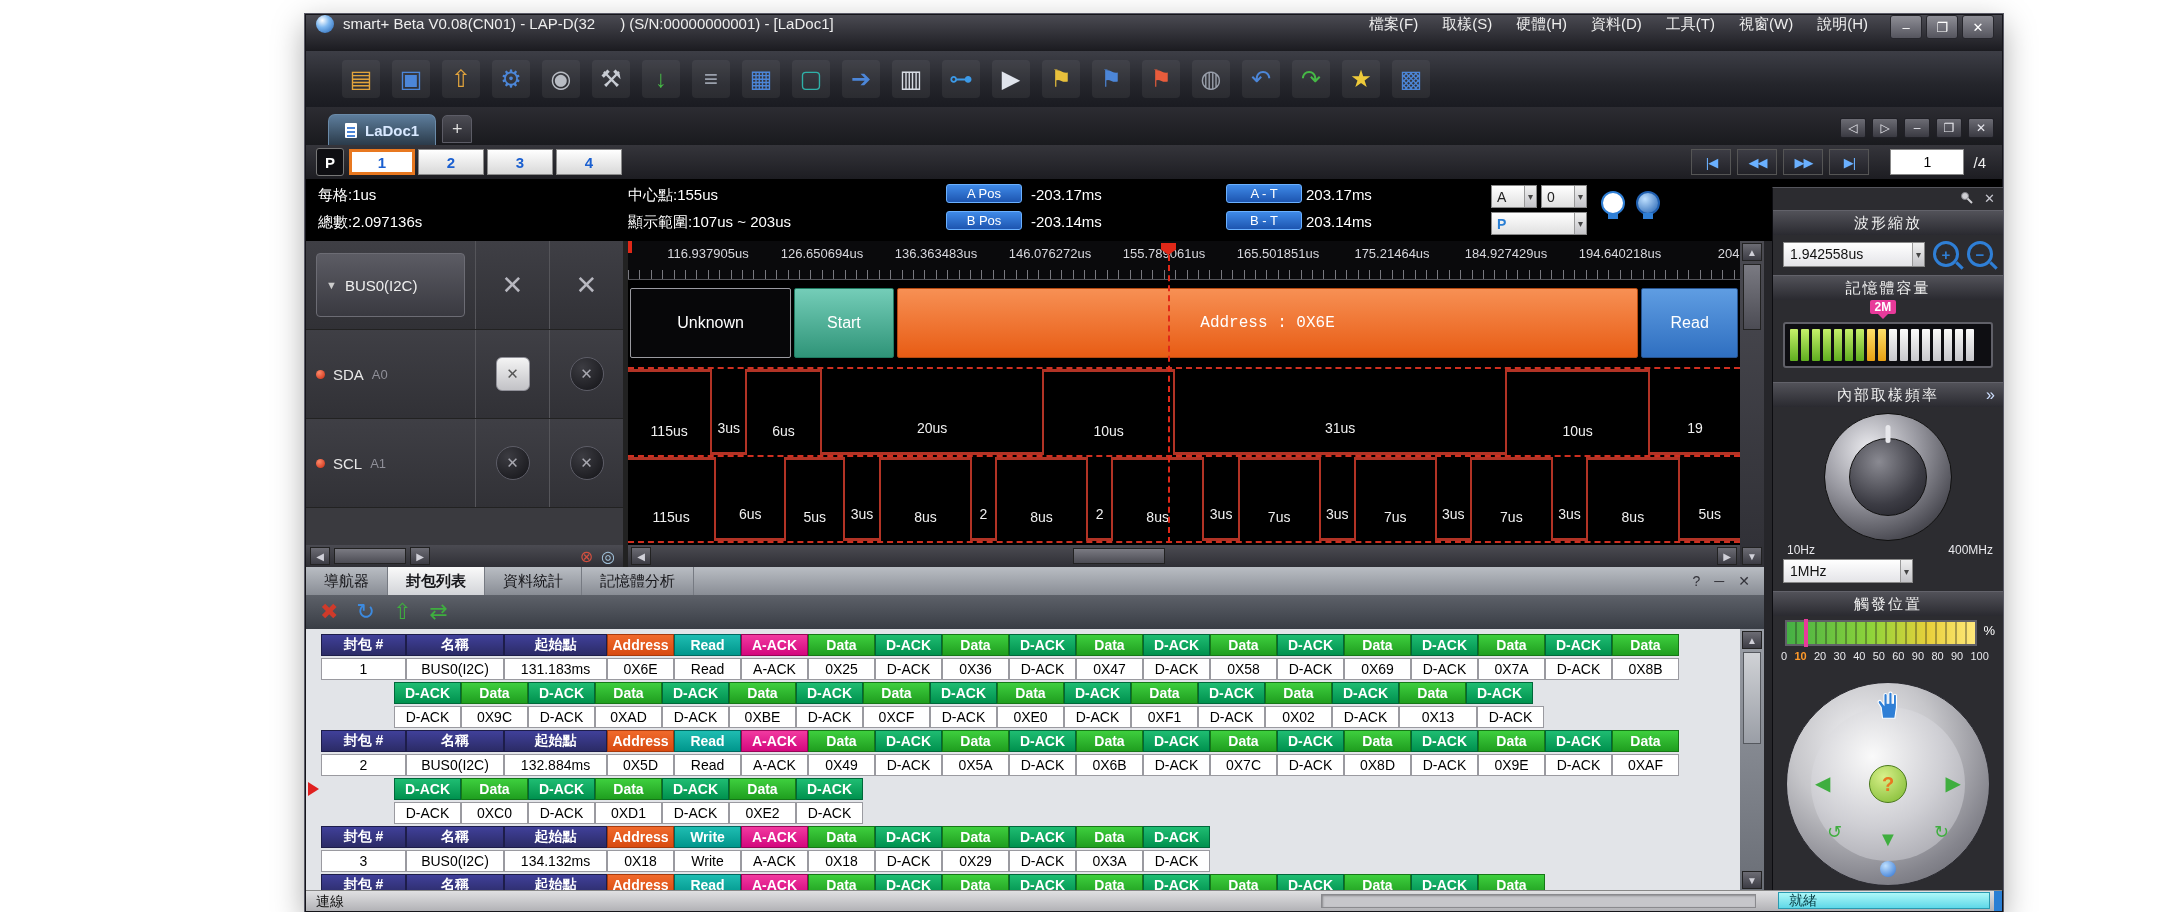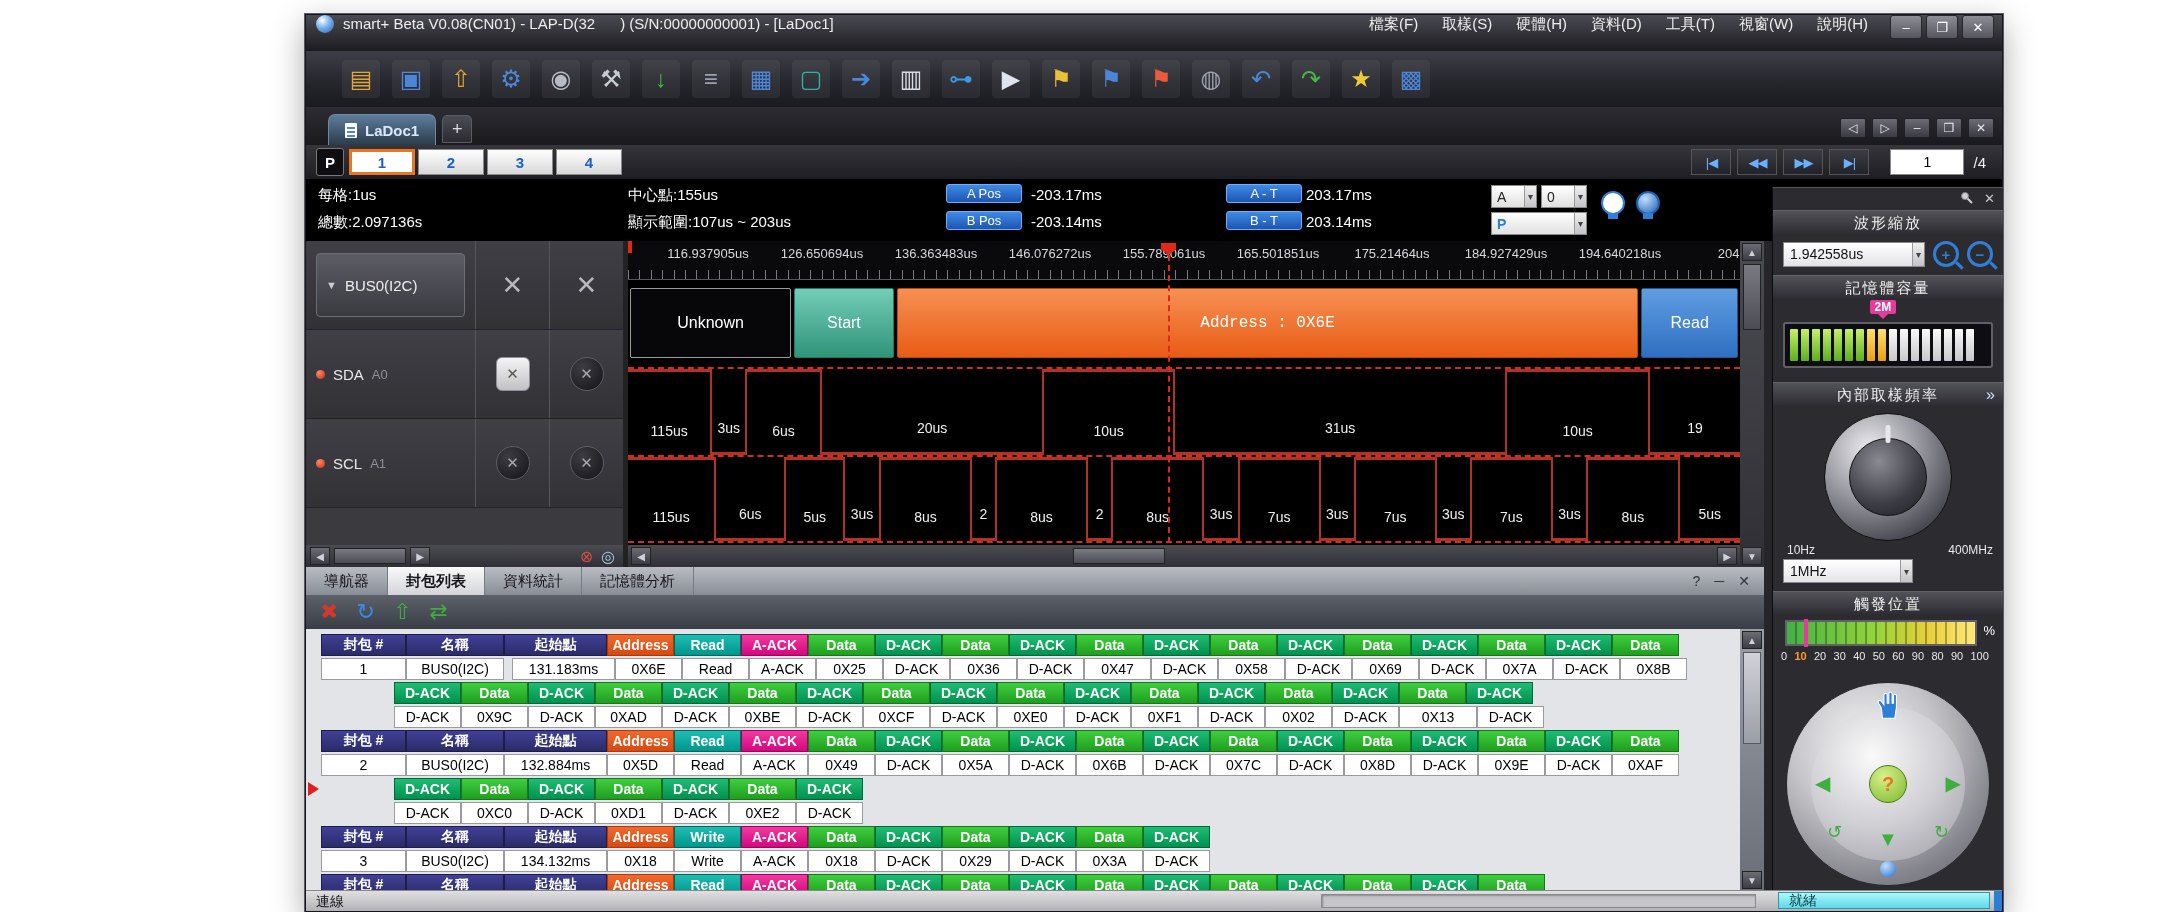--- a/index.html
+++ b/index.html
@@ -529,21 +529,21 @@
           <span class="pc pc-dack" style="width: 67px;">D-ACK</span>
           <span class="pc pc-data" style="width: 67px;">Data</span>
           <span class="pc pc-dack" style="width: 67px;">D-ACK</span>
           <span class="pc pc-data" style="width: 67px;">Data</span>
           <span class="pc pc-dack" style="width: 67px;">D-ACK</span>
           <span class="pc pc-data" style="width: 67px;">Data</span>
         </div>
         <div class="prow">
           <span class="pc pc-v" style="width: 85px;">1</span>
           <span class="pc pc-v" style="width: 98px;">BUS0(I2C)</span>
-          <span class="pc pc-v" style="width: 103px; margin-left: 8px;">131.183ms</span>
+          <span class="pc pc-v" style="width: 103px;">131.183ms</span>
           <span class="pc pc-v" style="width: 67px;">0X6E</span>
           <span class="pc pc-v" style="width: 67px;">Read</span>
           <span class="pc pc-v" style="width: 67px;">A-ACK</span>
           <span class="pc pc-v" style="width: 67px;">0X25</span>
           <span class="pc pc-v" style="width: 67px;">D-ACK</span>
           <span class="pc pc-v" style="width: 67px;">0X36</span>
           <span class="pc pc-v" style="width: 67px;">D-ACK</span>
           <span class="pc pc-v" style="width: 67px;">0X47</span>
           <span class="pc pc-v" style="width: 67px;">D-ACK</span>
           <span class="pc pc-v" style="width: 67px;">0X58</span>

